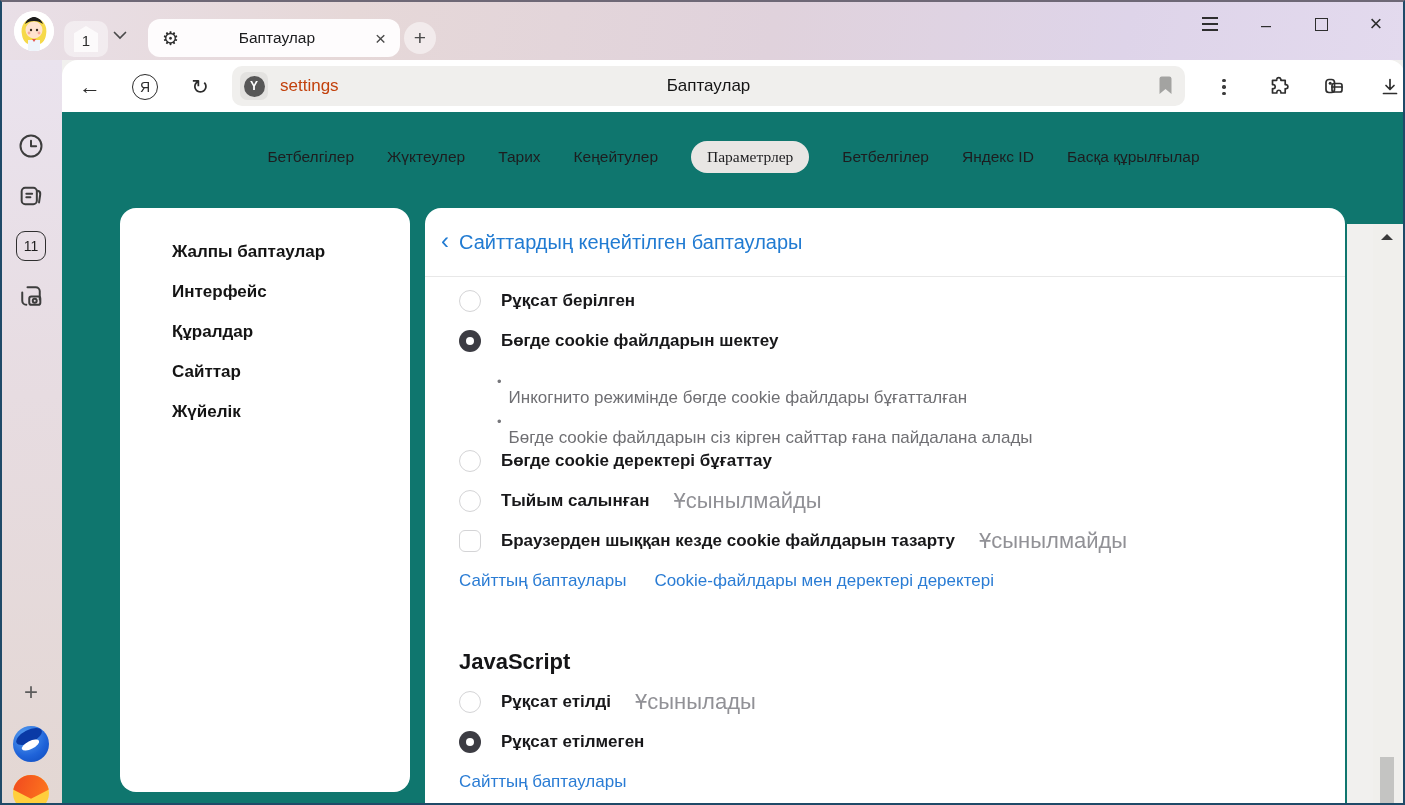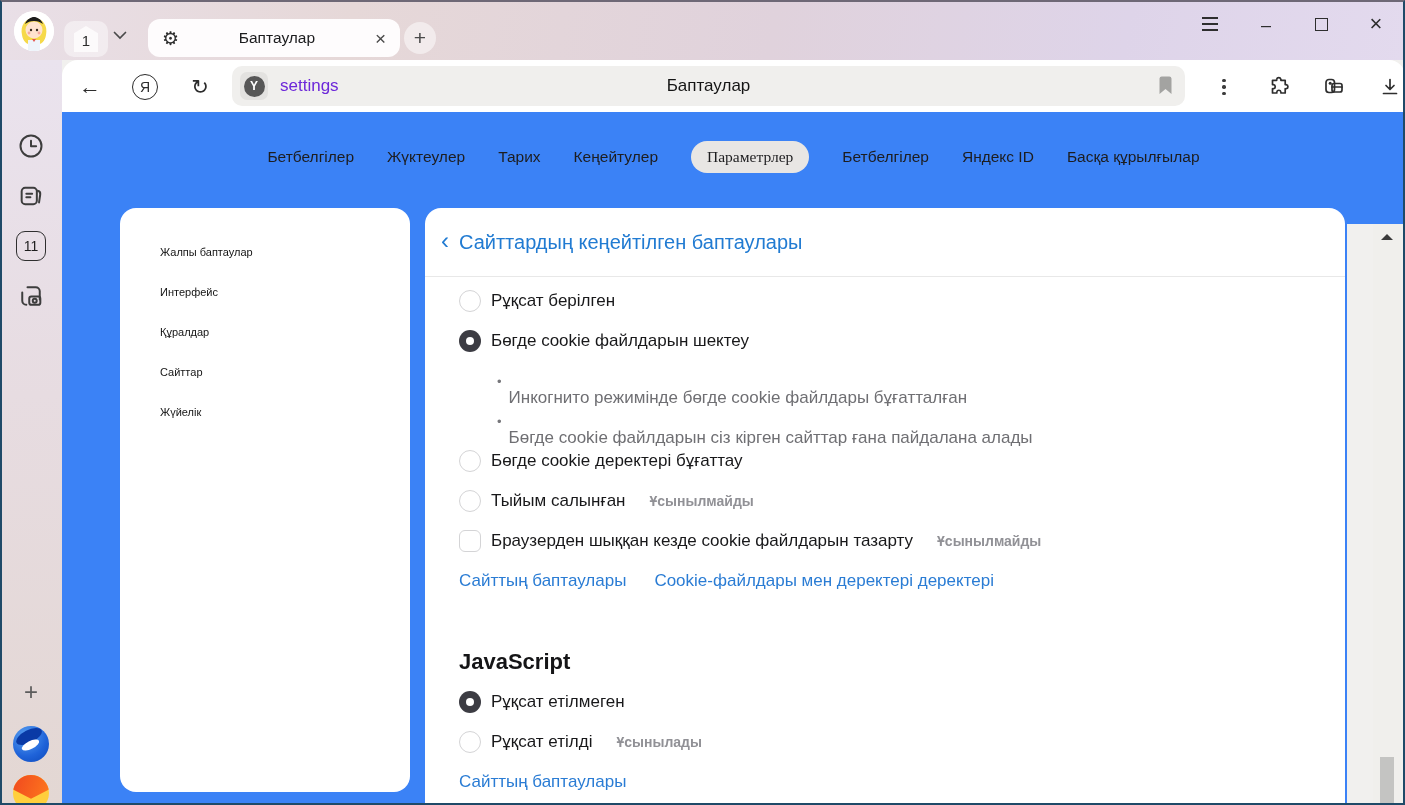--- a/index.html
+++ b/index.html
@@ -56,55 +56,55 @@
     color:#2c2c2c; }
   .tb-back { left:14px; font-size:22px; }
   .tb-ya { left:69px; } .tb-ya i { width:26px; height:26px; border:1.6px solid #2b2b2b; border-radius:50%;
     display:flex; align-items:center; justify-content:center; font-style:normal; font-size:14px; }
   .tb-refresh { left:124px; font-size:21px; }
   .addressbar { position:absolute; left:170px; top:6px; width:953px; height:40px; background:#f0efed; border-radius:10px; }
   .favicon { position:absolute; left:8px; top:6px; width:28px; height:28px; border-radius:7px; background:#e3e2e0;
     display:flex; align-items:center; justify-content:center; }
   .favicon i { width:21px; height:21px; border-radius:50%; background:#575757; color:#fff; font-style:normal; font-size:12px;
     font-weight:bold; display:flex; align-items:center; justify-content:center; }
-  .url-text { position:absolute; left:48px; top:0; height:40px; display:flex; align-items:center; font-size:17px; color:#6d28d9; }
+  .url-text { position:absolute; left:48px; top:0; height:40px; display:flex; align-items:center; font-size:17px; color:#c2410c; }
   .page-title { position:absolute; left:0; width:100%; top:0; height:40px; display:flex; align-items:center;
     justify-content:center; font-size:17px; color:#151515; }
   .bookmark { position:absolute; right:12px; top:10px; }
   .tb-dots { left:1148px; flex-direction:column; gap:3px; } .tb-dots i { width:3.4px; height:3.4px; border-radius:50%; background:#3c3c3c; }
   .tb-ext { left:1203px; } .tb-cards { left:1258px; } .tb-dl { left:1314px; }
   .toolbar svg { stroke:#2e2e2e; fill:none; stroke-width:1.7; stroke-linecap:round; stroke-linejoin:round; }
 
   
-  .page { position:absolute; left:62px; top:112px; width:1343px; height:693px; background:#3b82f6; }
+  .page { position:absolute; left:62px; top:112px; width:1343px; height:693px; background:#0f766e; }
   .nav-tabs { position:absolute; left:0; top:27px; width:100%; display:flex; justify-content:center; gap:33px;
     align-items:center; height:36px; font-size:15.5px; color:#1d1d1f; }
   .nav-tab { padding:7px 0; cursor:default; white-space:nowrap; }
   .nav-tab.active { background:#e8e6e4; border-radius:20px; padding:7px 16px;font-family:Liberation Serif, serif; }
 
   .settings-nav { position:absolute; left:58px; top:96px; width:290px; height:584px; background:#fff; border-radius:16px; }
   .search-box { margin:20px 20px 0; height:40px; background:#ededeb; border-radius:10px; border:none; width:250px;
     padding:0 20px; font-size:16px; color:#1d1d1f; font-family:inherit; }
   .search-box::placeholder { color:#9a9a9e; }
   .settings-nav ul { list-style:none; margin-top:24px; }
-  .settings-nav li { height:40px; line-height:40px; padding-left:40px; font-size:11px; color:#141414; cursor:default; }
+  .settings-nav li { height:40px; line-height:40px; padding-left:52px; font-size:17px; color:#141414; cursor:default;font-weight:bold; }
 
   .main-card { position:absolute; left:363px; top:96px; width:920px; height:597px; background:#fff;
     border-radius:16px 16px 0 0; overflow:hidden; }
   .main-header { height:69px; display:flex; align-items:center; padding-left:16px; border-bottom:1px solid #e8e8e8; }
   .back-chevron { color:#217bd2; font-size:24px; line-height:1; margin-top:-3px; }
   .main-title { color:#217bd2; font-size:20px; font-weight:500; margin-left:10px; }
   .content { padding:4px 34px 0; }
   .row { height:40px; display:flex; align-items:center; }
   .radio { width:22px; height:22px; border-radius:50%; border:1.5px solid #d4d4d6; background:#fff; flex:0 0 auto; }
   .radio.checked { border:none; background:#3c3c43; position:relative; }
   .radio.checked::after { content:""; position:absolute; left:7px; top:7px; width:8px; height:8px; border-radius:50%; background:#fff; }
   .checkbox { width:22px; height:22px; border-radius:6px; border:1.5px solid #d4d4d6; background:#fff; flex:0 0 auto; }
-  .lbl { font-size:17px; color:#18181a; margin-left:10px; }
-  .hint { font-size:14px; color:#919196; margin-left:24px;font-weight:bold; }
+  .lbl { font-size:17px; color:#18181a; margin-left:20px;font-weight:bold; }
+  .hint { font-size:22px; color:#919196; margin-left:24px; }
   .bullet-row { height:40px; display:flex; align-items:center; padding-left:38px; }
   .bullet { color:#77777b; font-size:13px; margin-right:7px; }
   .detail { font-size:17px; color:#6f6f73;margin-top:33px; }
   .links-row { height:40px; display:flex; align-items:center; gap:28px;text-align:right; }
   .link { font-size:17px; color:#2a7cd4; text-decoration:none; cursor:pointer; }
   .section-heading { height:40px; margin-top:41px; display:flex; align-items:center; font-size:22px; font-weight:bold; color:#151517; }
 
   
   .scroll-strip { position:absolute; right:2px; top:112px; width:56px; height:691px; background:#f1f0ee; }
   .scroll-track { position:absolute; right:2px; top:0; width:28px; height:100%; background:#f0efec; }
@@ -298,28 +298,28 @@
         </div>
 
         <div class="links-row">
           <a class="link">Сайттың баптаулары</a>
           <a class="link">Cookie-файлдары мен деректері деректері</a>
         </div>
 
         <div class="section-heading">JavaScript</div>
 
         <div class="row">
-          <span class="radio checked"></span>
-          <span class="lbl">Рұқсат етілмеген</span>
-        </div>
-
-        <div class="row">
           <span class="radio"></span>
           <span class="lbl">Рұқсат етілді</span>
           <span class="hint">Ұсынылады</span>
+        </div>
+
+        <div class="row">
+          <span class="radio checked"></span>
+          <span class="lbl">Рұқсат етілмеген</span>
         </div>
 
         <div class="links-row">
           <a class="link">Сайттың баптаулары</a>
         </div>
 
       </div>
     </div>
 
     <div class="scroll-strip">

